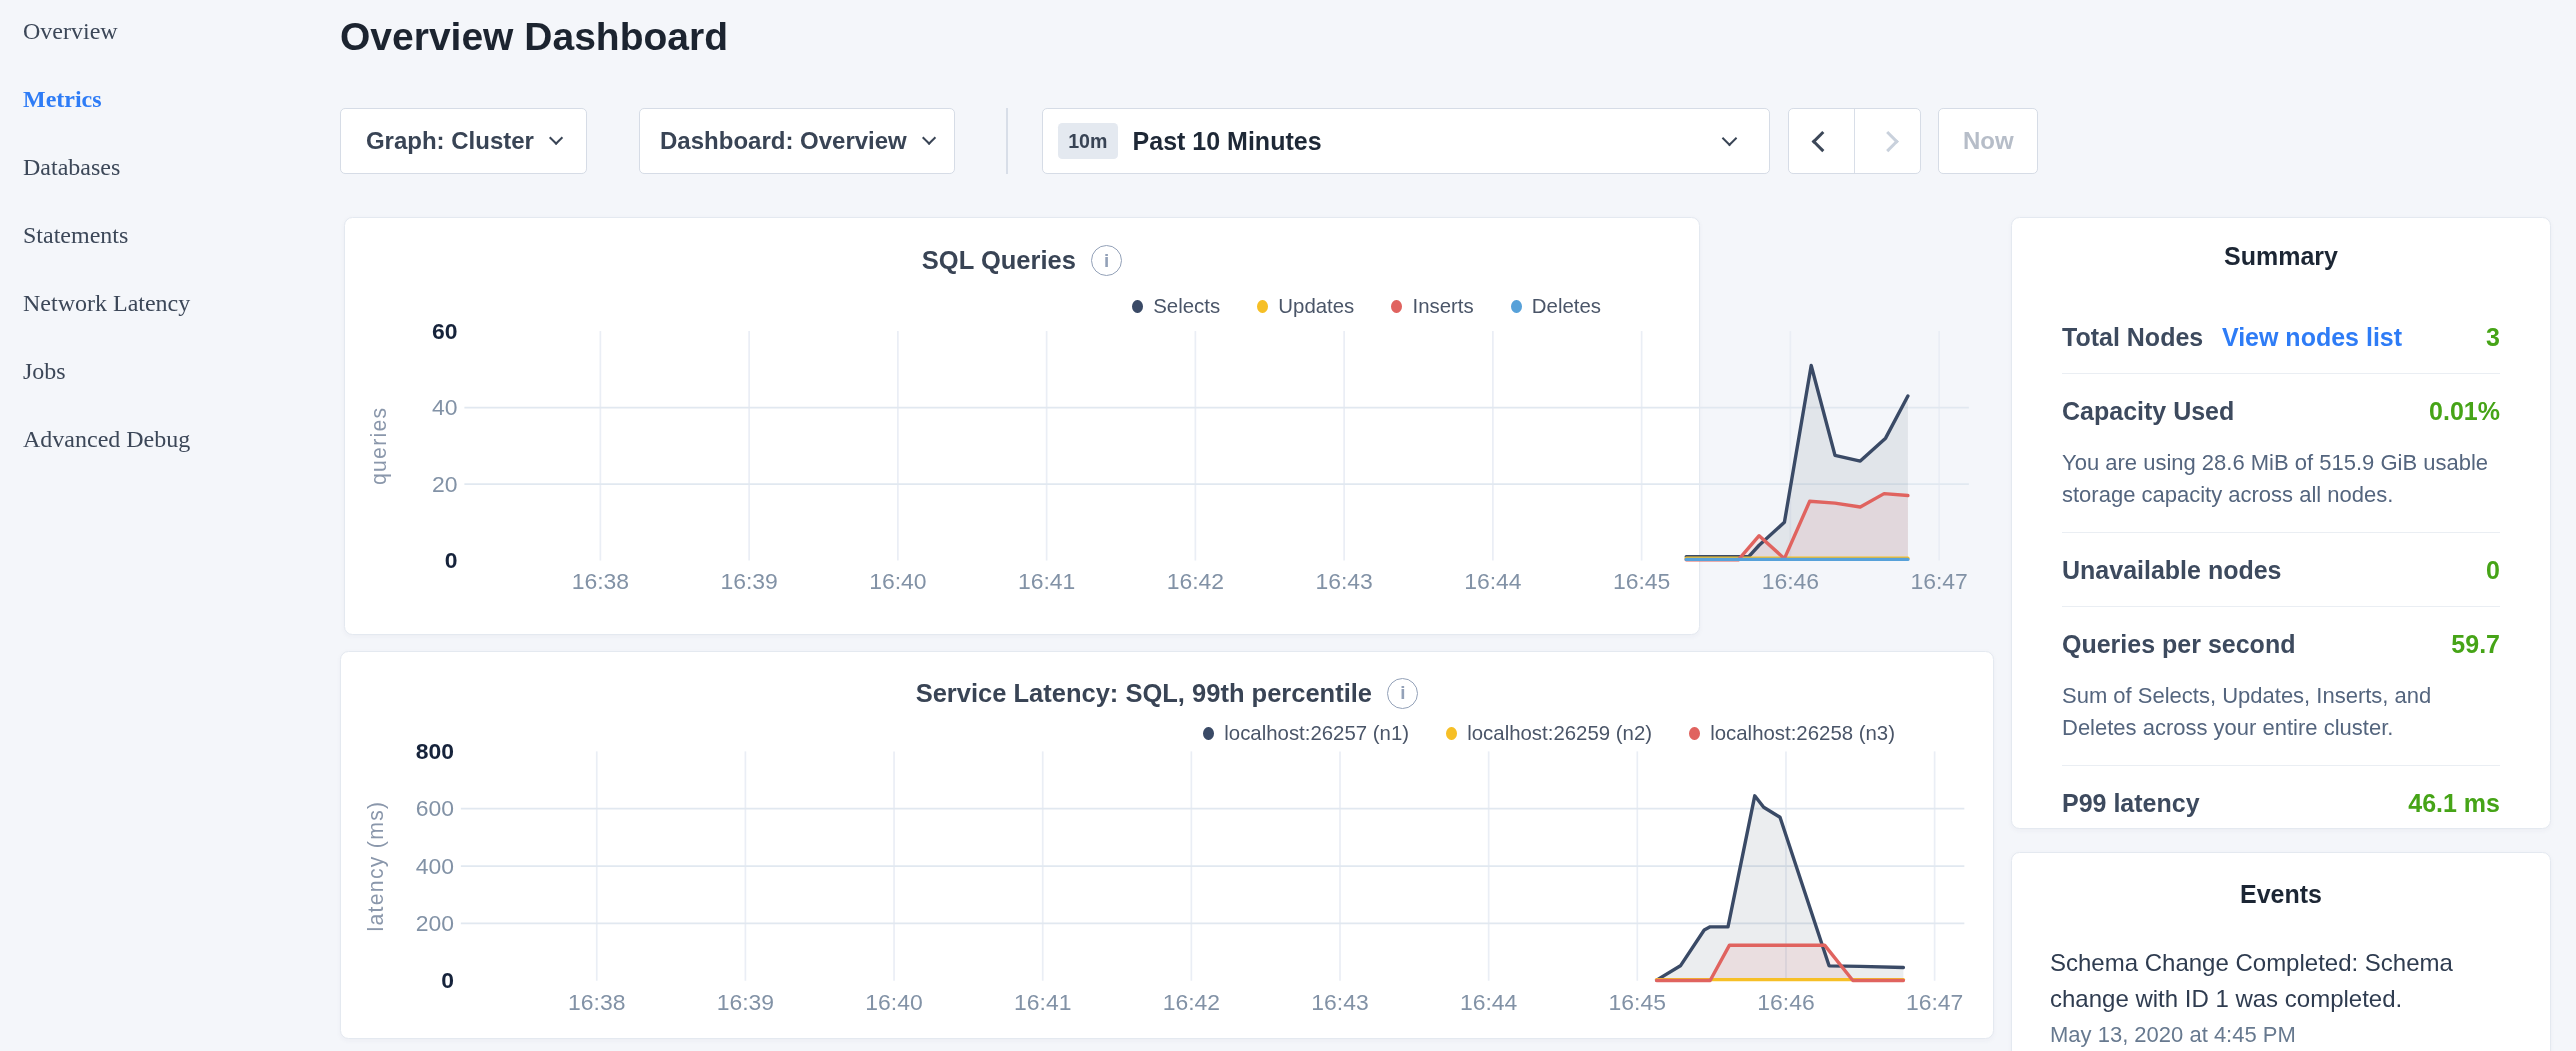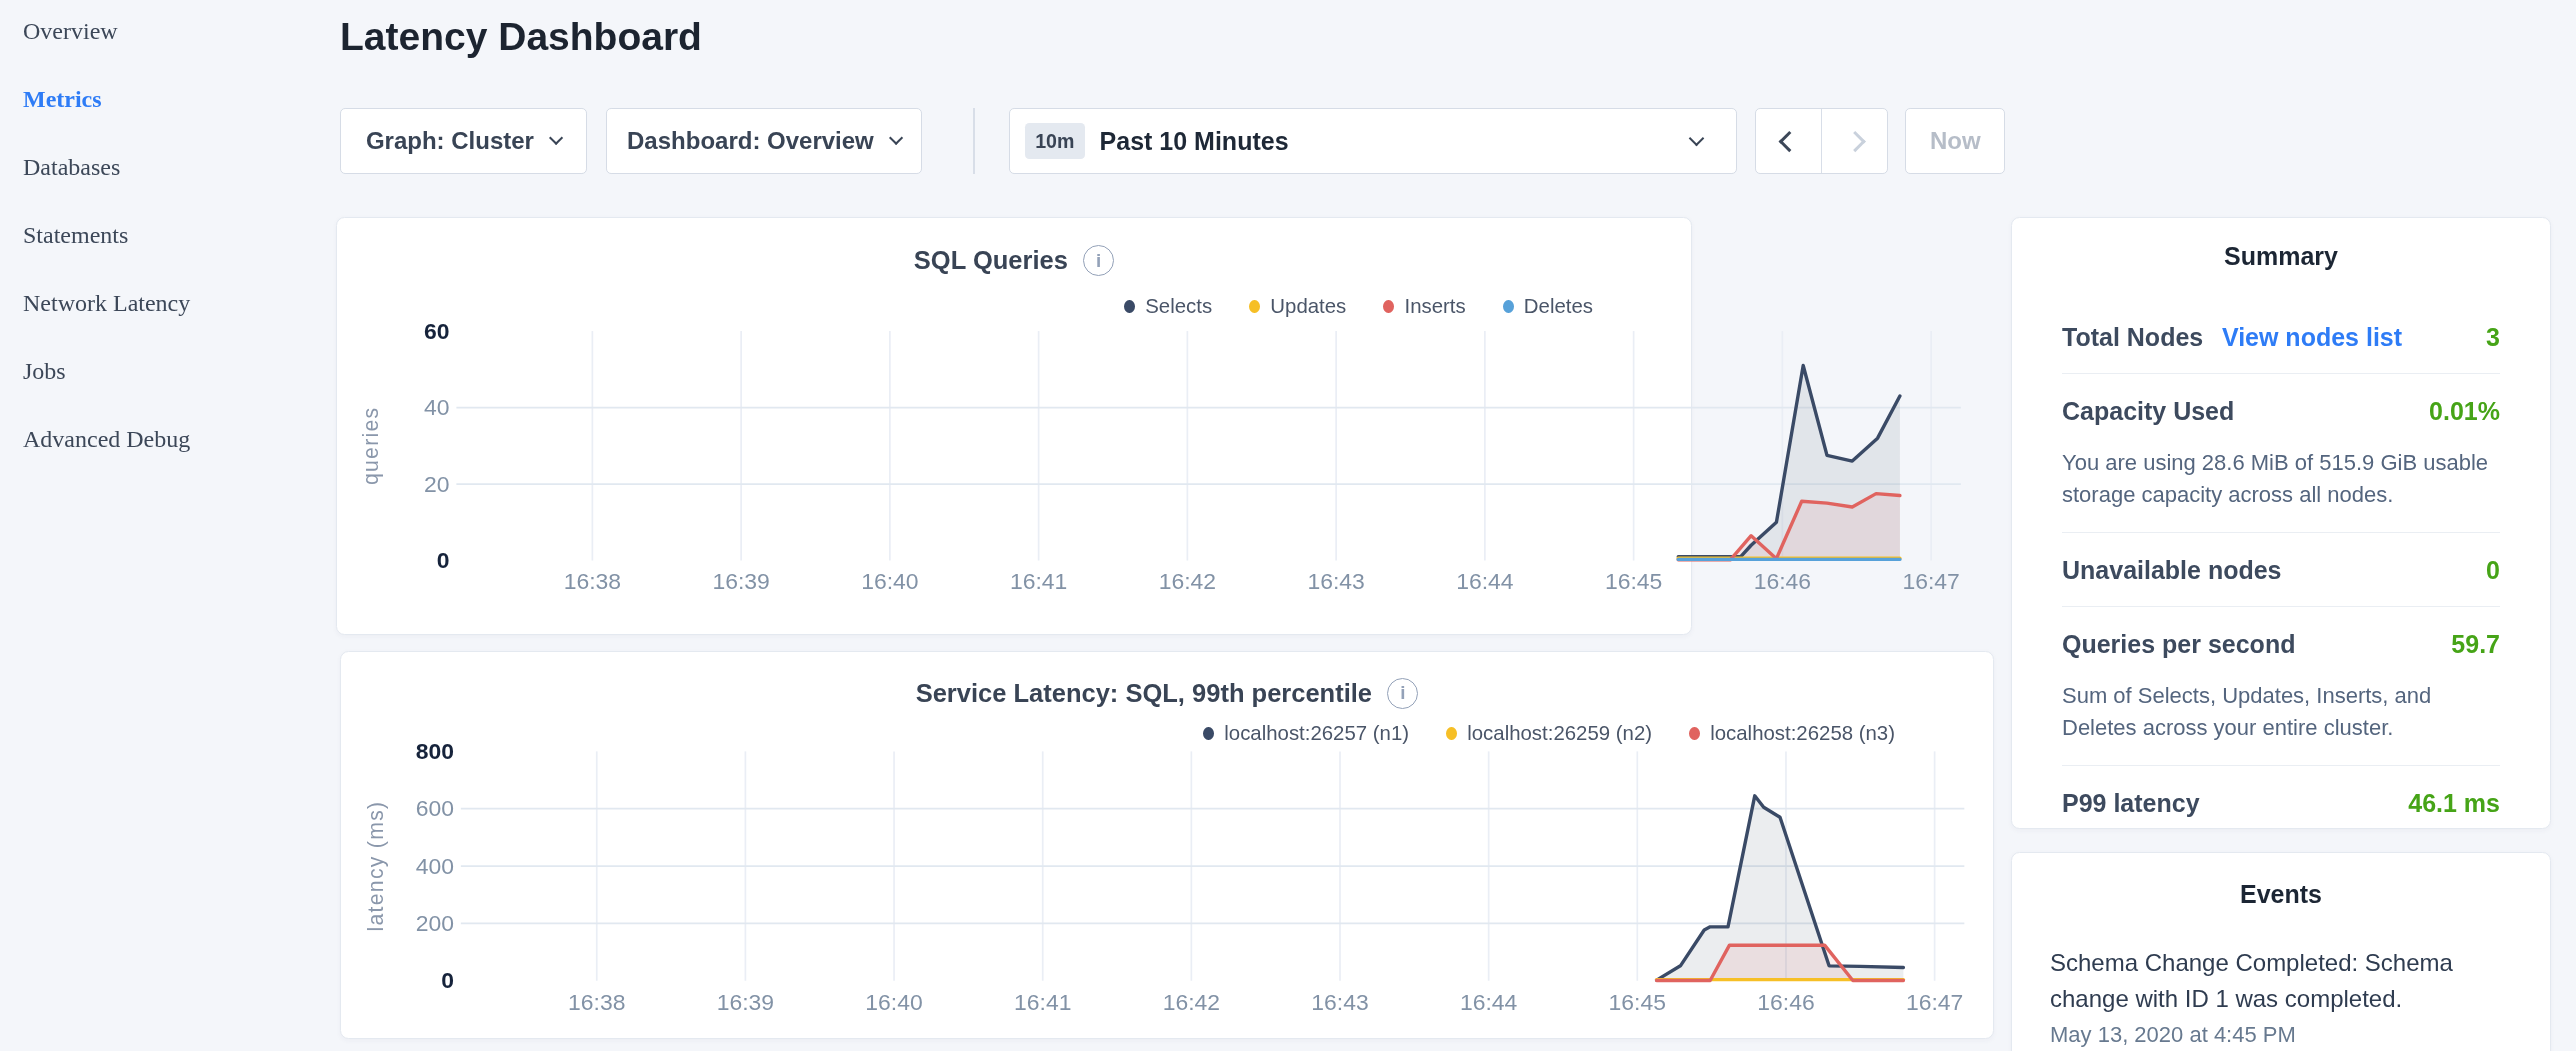--- a/index.html
+++ b/index.html
@@ -14,21 +14,21 @@
   .nav-item { font-size:24px; line-height:32px; margin-bottom:36px; color:#3c4758; cursor:pointer; }
   .nav-item.active { color:#2e7cf6; font-weight:700; }
   
   .page-title { position:absolute; left:340px; top:15.3px; font-size:39px; font-weight:700; color:#1c2430; }
   .controls { position:absolute; left:340px; top:108px; height:66px; display:flex; align-items:stretch; }
   .dropdown {
     background:#fff; border:0.9px solid #d6dce6; border-radius:5.1px;
     display:flex; align-items:center; justify-content:center; gap:17px;
     font-size:24px; font-weight:700; color:#394455; cursor:pointer;
   }
-  .dd-graph { width:247px; margin-right:19px; }
+  .dd-graph { width:247px; margin-right:52px; }
   .dd-dash  { width:316px; }
   .chev { display:inline-block; border-style:solid; border-color:#394455; }
   .chev-down { width:10.2px; height:10.2px; border-width:0 2.6px 2.6px 0; transform:rotate(45deg); margin-top:-5.1px; }
   .controls-divider { width:1.7px; background:#d8dee8; margin:0 0 0 51px; }
   .time-sel {
     margin-left:34px; width:728px; background:#fff; border:0.9px solid #d6dce6; border-radius:5.1px;
     display:flex; align-items:center; padding:0 34px 0 15.3px; cursor:pointer;justify-content:flex-end;
   }
   .time-badge { background:#e4e9f0; border-radius:4.3px; padding:6.8px 10.2px; font-size:19.6px; font-weight:700; color:#394455; }
   .time-label { margin-left:15px; font-size:25px; font-weight:700; color:#1e2836; flex:1; }
@@ -38,21 +38,21 @@
   .pager-half + .pager-half { border-left:0.9px solid #d8dee8; }
   .chev-left  { width:14.5px; height:14.5px; border-style:solid; border-color:#3c4758; border-width:0 0 3.4px 3.4px; transform:rotate(45deg); }
   .chev-right { width:14.5px; height:14.5px; border-style:solid; border-color:#c9d1dc; border-width:3.4px 3.4px 0 0; transform:rotate(45deg); }
   .now-btn {
     margin-left:17px; width:100px; background:#fff; border:0.9px solid #d6dce6; border-radius:5.1px;
     display:flex; align-items:center; justify-content:center;
     font-size:24px; font-weight:700; color:#b6bdc8; cursor:default;
   }
   
   .card { position:absolute; background:#fff; border:0.9px solid #e4e9f0; border-radius:8.5px; box-shadow:0 1.7px 5.1px rgba(40,60,90,0.04); }
-  .chart-card-1 { left:336px; top:217px; width:1356px; height:418px; }
+  .chart-card-1 { left:344px; top:217px; width:1356px; height:418px; }
   .chart-card-2 { left:340px; top:651px; width:1654px; height:388px; }
   .chart-title-row { position:absolute; top:27px; left:0; right:0; display:flex; justify-content:center; align-items:center; gap:15.3px; }
   .chart-title { font-size:25.5px; font-weight:700; color:#394455; }
   .info-icon {
     width:31px; height:31px; border:1.7px solid #93a1b8; border-radius:50%;
     color:#93a1b8; font-size:18.7px; font-weight:700; display:flex; align-items:center; justify-content:center; cursor:pointer;
   }
   .chart-legend { position:absolute; right:98px; display:flex; gap:37px; align-items:center; }
   .legend-item { display:flex; align-items:center; gap:10.2px; font-size:20.4px; color:#4a5568; }
   .legend-dot { width:11px; height:13.6px; border-radius:50%; display:inline-block; }
@@ -78,21 +78,21 @@
 <nav class="sidebar">
   <div class="nav-item">Overview</div>
   <div class="nav-item active">Metrics</div>
   <div class="nav-item">Databases</div>
   <div class="nav-item">Statements</div>
   <div class="nav-item">Network Latency</div>
   <div class="nav-item">Jobs</div>
   <div class="nav-item">Advanced Debug</div>
 </nav>
 
-<h1 class="page-title">Latency Dashboard</h1>
+<h1 class="page-title">Overview Dashboard</h1>
 
 <div class="controls">
   <div class="dropdown dd-graph">
     <span>Graph: Cluster</span>
     <span class="chev chev-down"></span>
   </div>
   <div class="dropdown dd-dash">
     <span>Dashboard: Overview</span>
     <span class="chev chev-down"></span>
   </div>

